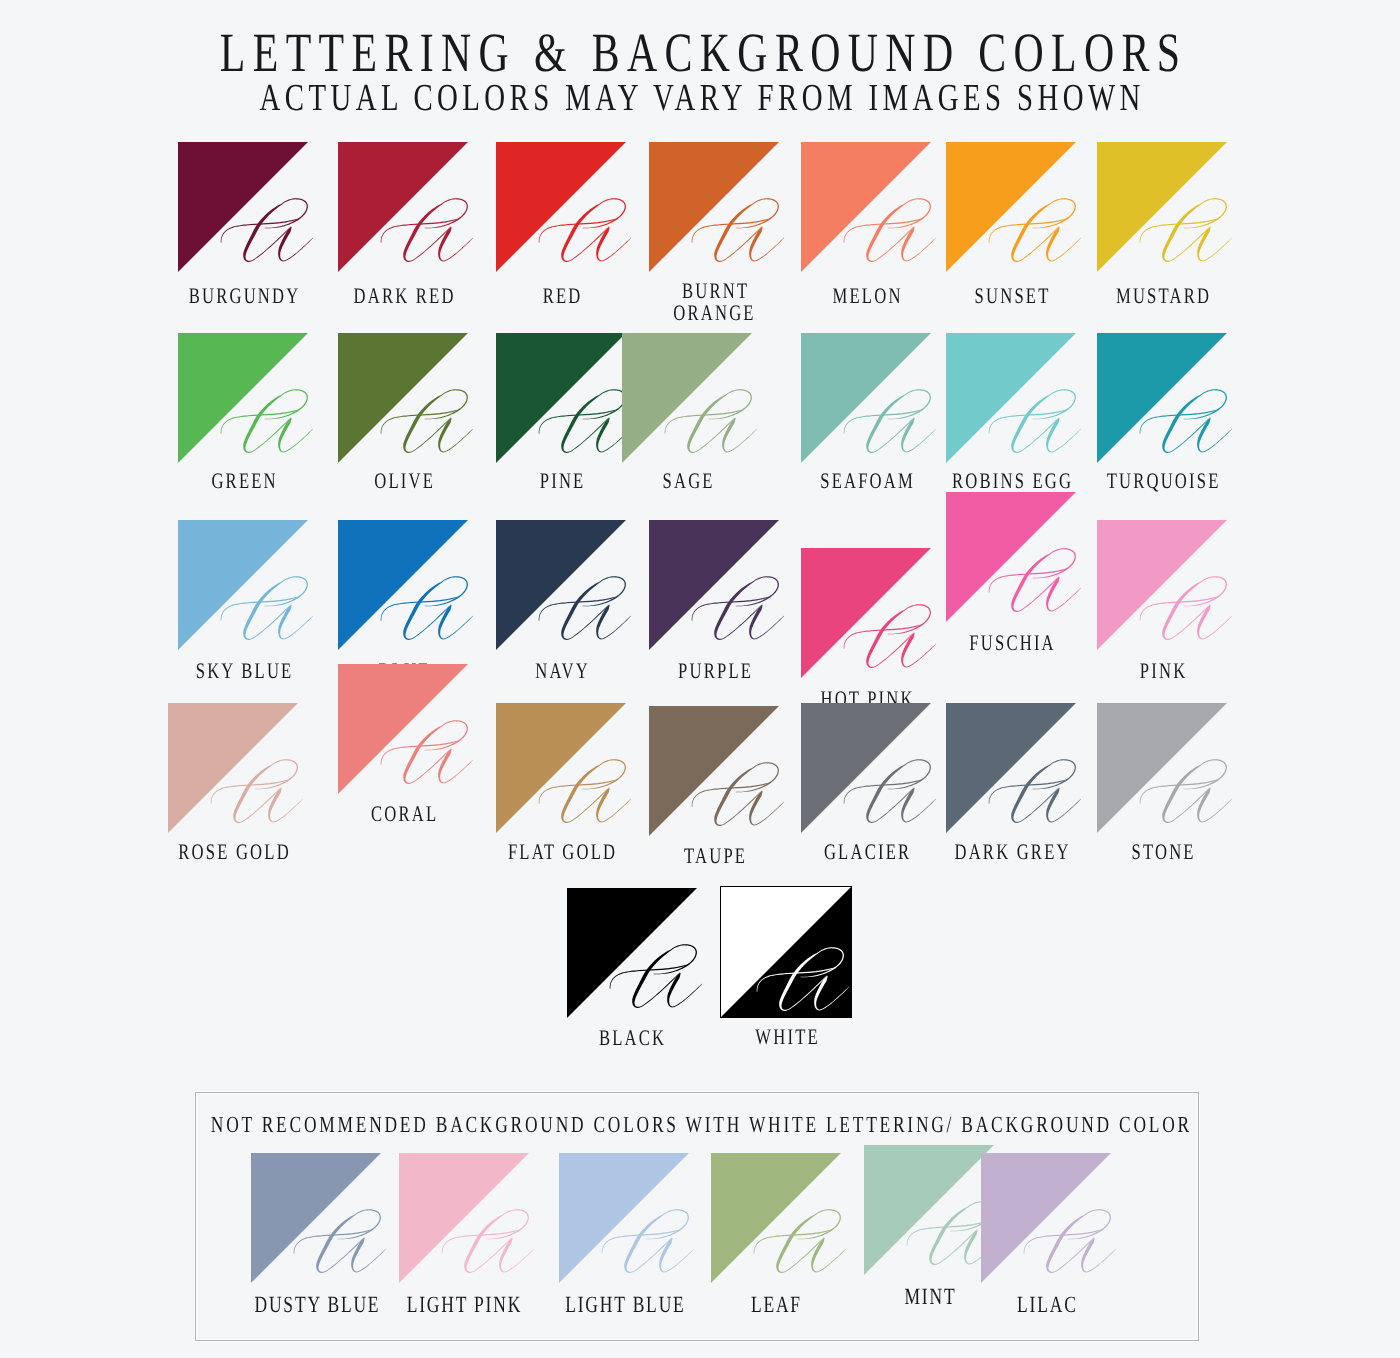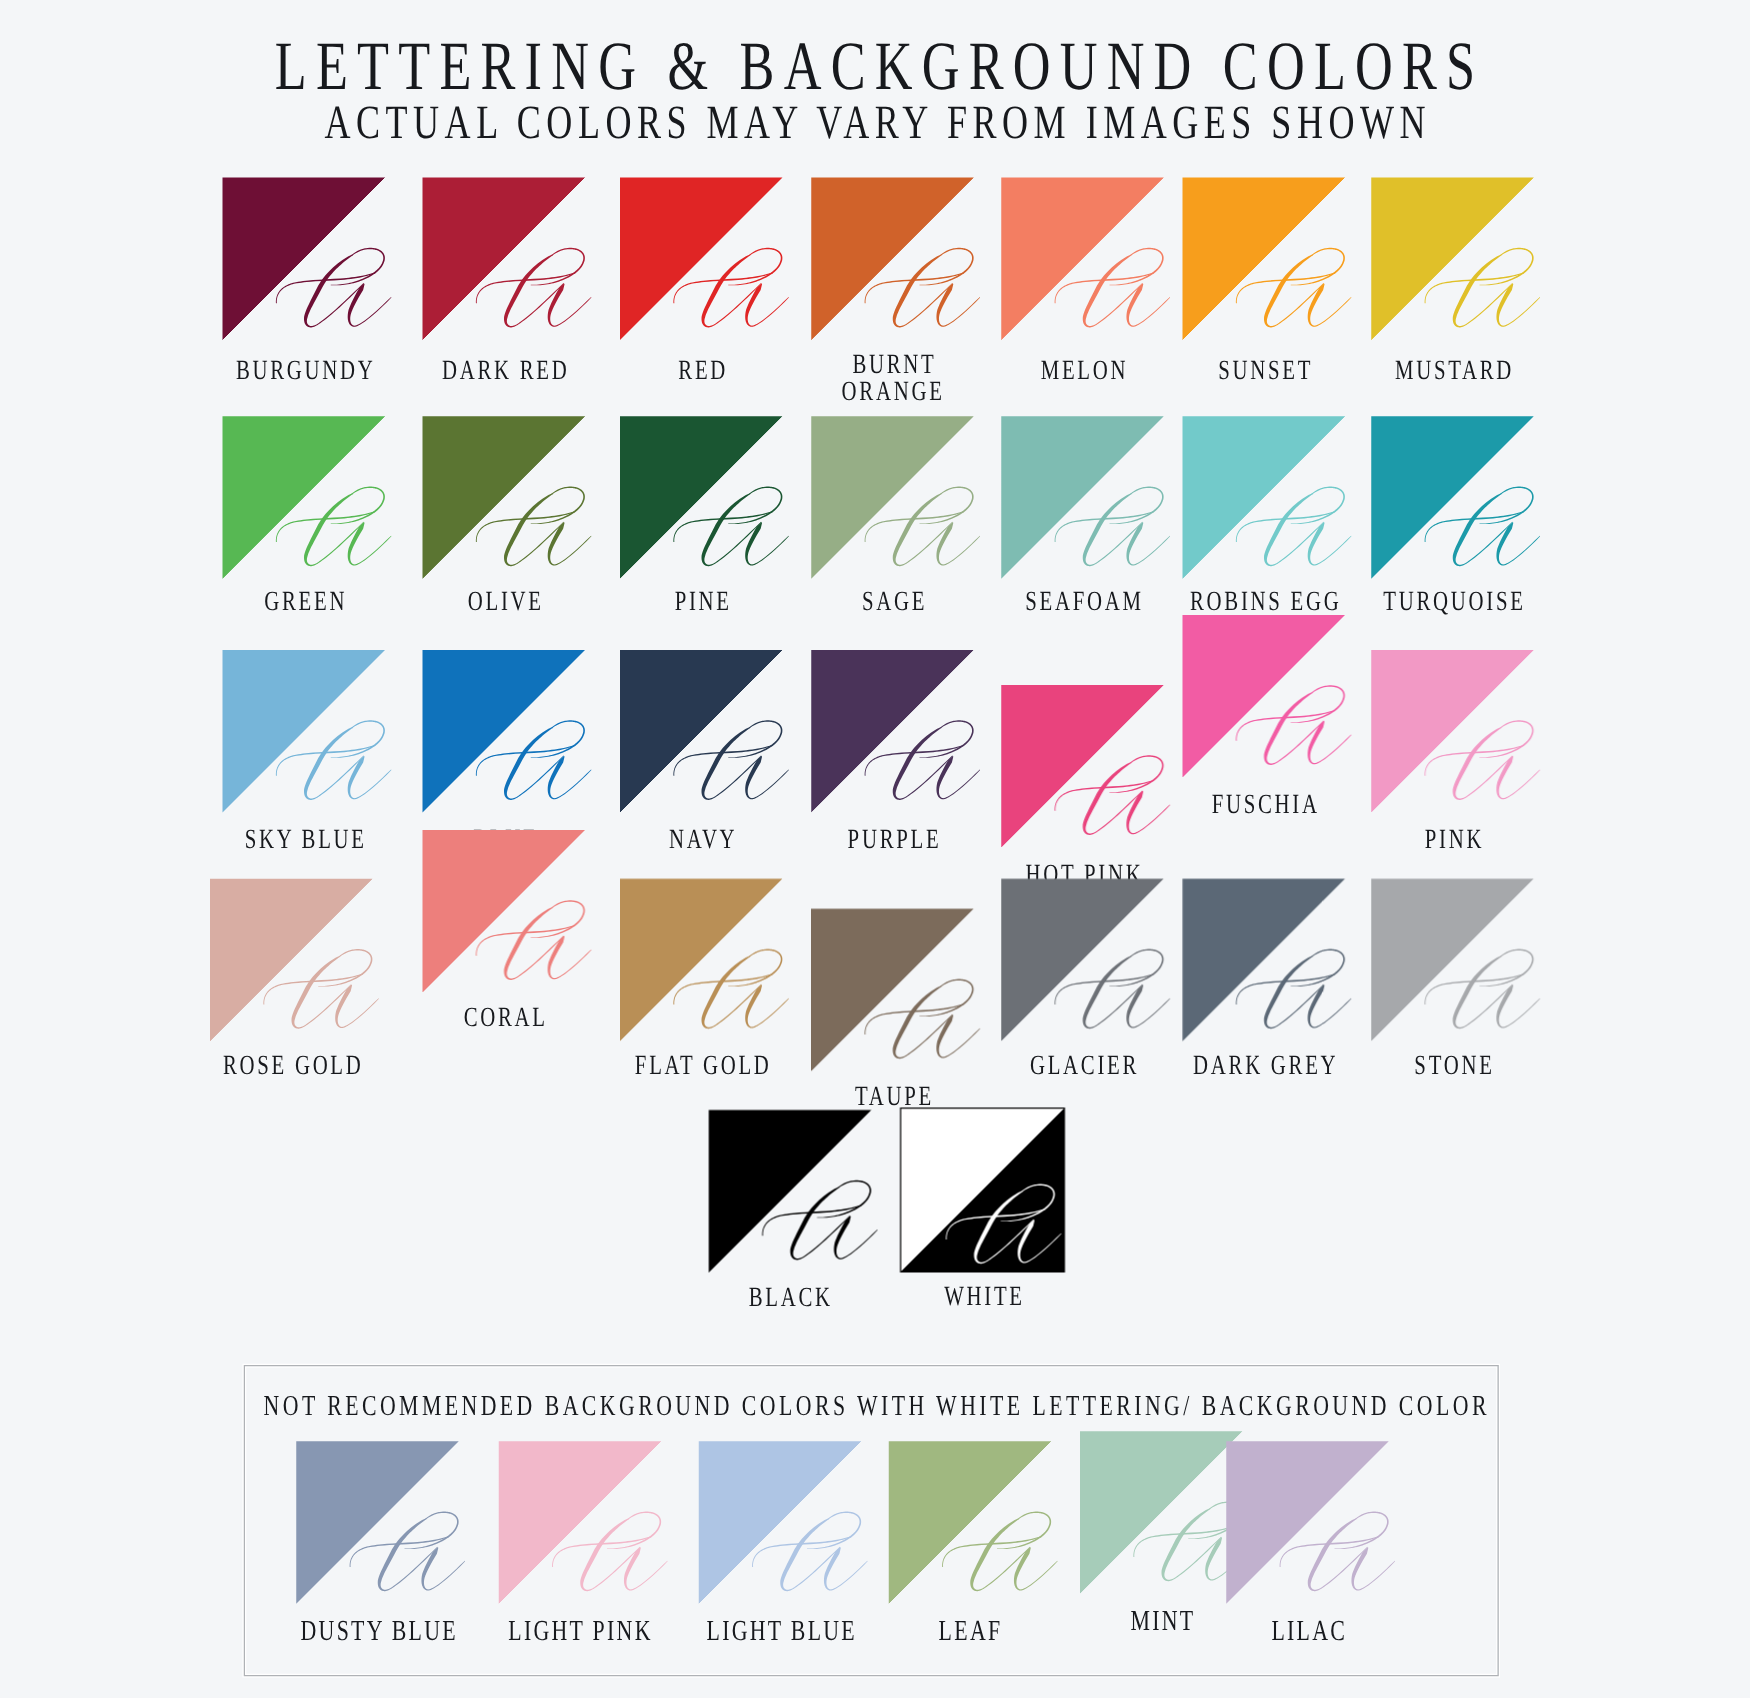--- a/index.html
+++ b/index.html
@@ -161,21 +161,21 @@
       </div>
 <div class="cell" style="left:496.3px;top:333.3px">
         <div class="sw">
           <div class="fill" style="background:linear-gradient(to bottom right,#1A5632 49.9%,transparent 50.1%)"></div>
           <svg class="glyph" viewBox="0 0 130 130" width="130" height="130">
             <use href="#gl" fill="#1A5632"></use>
           </svg>
         </div>
         <div class="lbl" style="top:137px">PINE</div>
       </div>
-<div class="cell" style="left:649px;top:333.3px">
+<div class="cell" style="left:622px;top:333.3px">
         <div class="sw">
           <div class="fill" style="background:linear-gradient(to bottom right,#96AE86 49.9%,transparent 50.1%)"></div>
           <svg class="glyph" viewBox="0 0 130 130" width="130" height="130">
             <use href="#gl" fill="#96AE86"></use>
           </svg>
         </div>
         <div class="lbl" style="top:137px">SAGE</div>
       </div>
 <div class="cell" style="left:801.4px;top:333.3px">
         <div class="sw">
@@ -287,21 +287,21 @@
       </div>
 <div class="cell" style="left:496.3px;top:702.7px">
         <div class="sw">
           <div class="fill" style="background:linear-gradient(to bottom right,#B98F56 49.9%,transparent 50.1%)"></div>
           <svg class="glyph" viewBox="0 0 130 130" width="130" height="130">
             <use href="#gl" fill="#B98F56"></use>
           </svg>
         </div>
         <div class="lbl" style="top:138.5px">FLAT GOLD</div>
       </div>
-<div class="cell" style="left:649px;top:727px">
+<div class="cell" style="left:649px;top:706px">
         <div class="sw">
           <div class="fill" style="background:linear-gradient(to bottom right,#7C6B5B 49.9%,transparent 50.1%)"></div>
           <svg class="glyph" viewBox="0 0 130 130" width="130" height="130">
             <use href="#gl" fill="#7C6B5B"></use>
           </svg>
         </div>
         <div class="lbl" style="top:138.5px">TAUPE</div>
       </div>
 <div class="cell" style="left:801.4px;top:702.7px">
         <div class="sw">
@@ -347,21 +347,21 @@
           <svg class="glyph" viewBox="0 0 130 130" width="130" height="130" style="left:-7px;top:4px">
             <use href="#gl" fill="#FFFFFF"></use>
           </svg>
         </div>
         <div class="lbl">WHITE</div>
       </div>
 </div>
 <div class="nrbox"></div>
 <div class="nrhead">NOT RECOMMENDED BACKGROUND COLORS WITH WHITE LETTERING/ BACKGROUND COLOR</div>
 <div>
-<div class="cell" style="left:237px;top:1152.9px">
+<div class="cell" style="left:251px;top:1152.9px">
         <div class="sw">
           <div class="fill" style="background:linear-gradient(to bottom right,#8797B2 49.9%,transparent 50.1%)"></div>
           <svg class="glyph" viewBox="0 0 130 130" width="130" height="130">
             <use href="#gl" fill="#8797B2"></use>
           </svg>
         </div>
         <div class="nrlbl">DUSTY BLUE</div>
       </div>
 <div class="cell" style="left:398.5px;top:1152.9px">
         <div class="sw">

